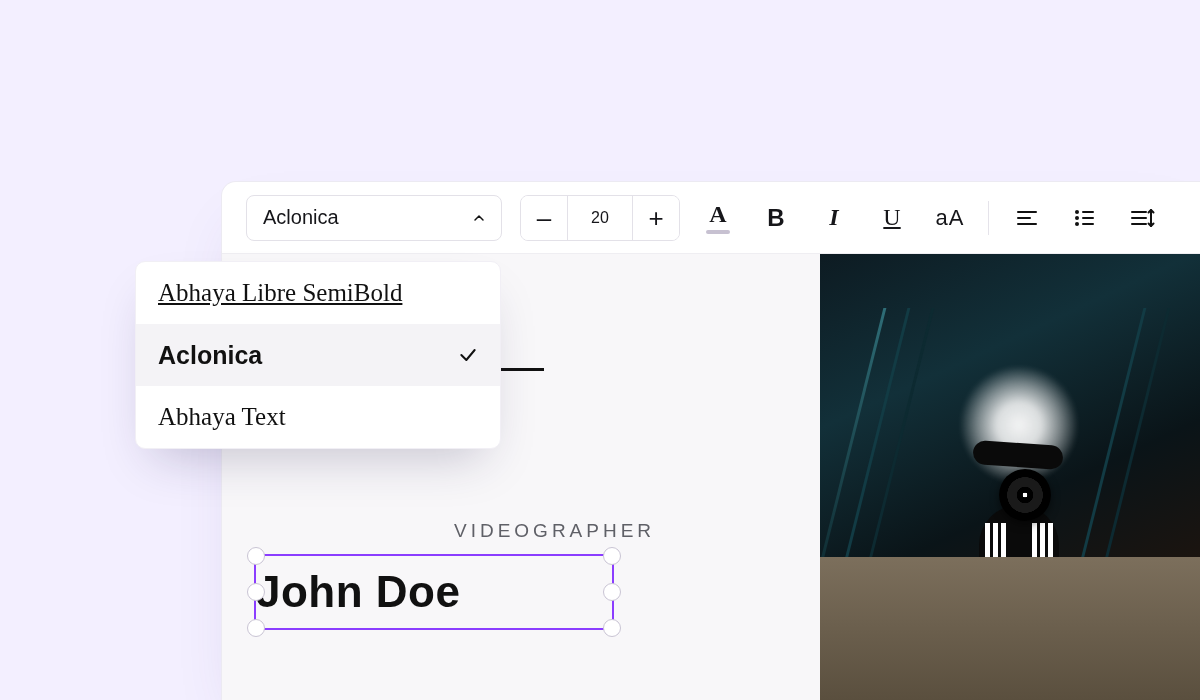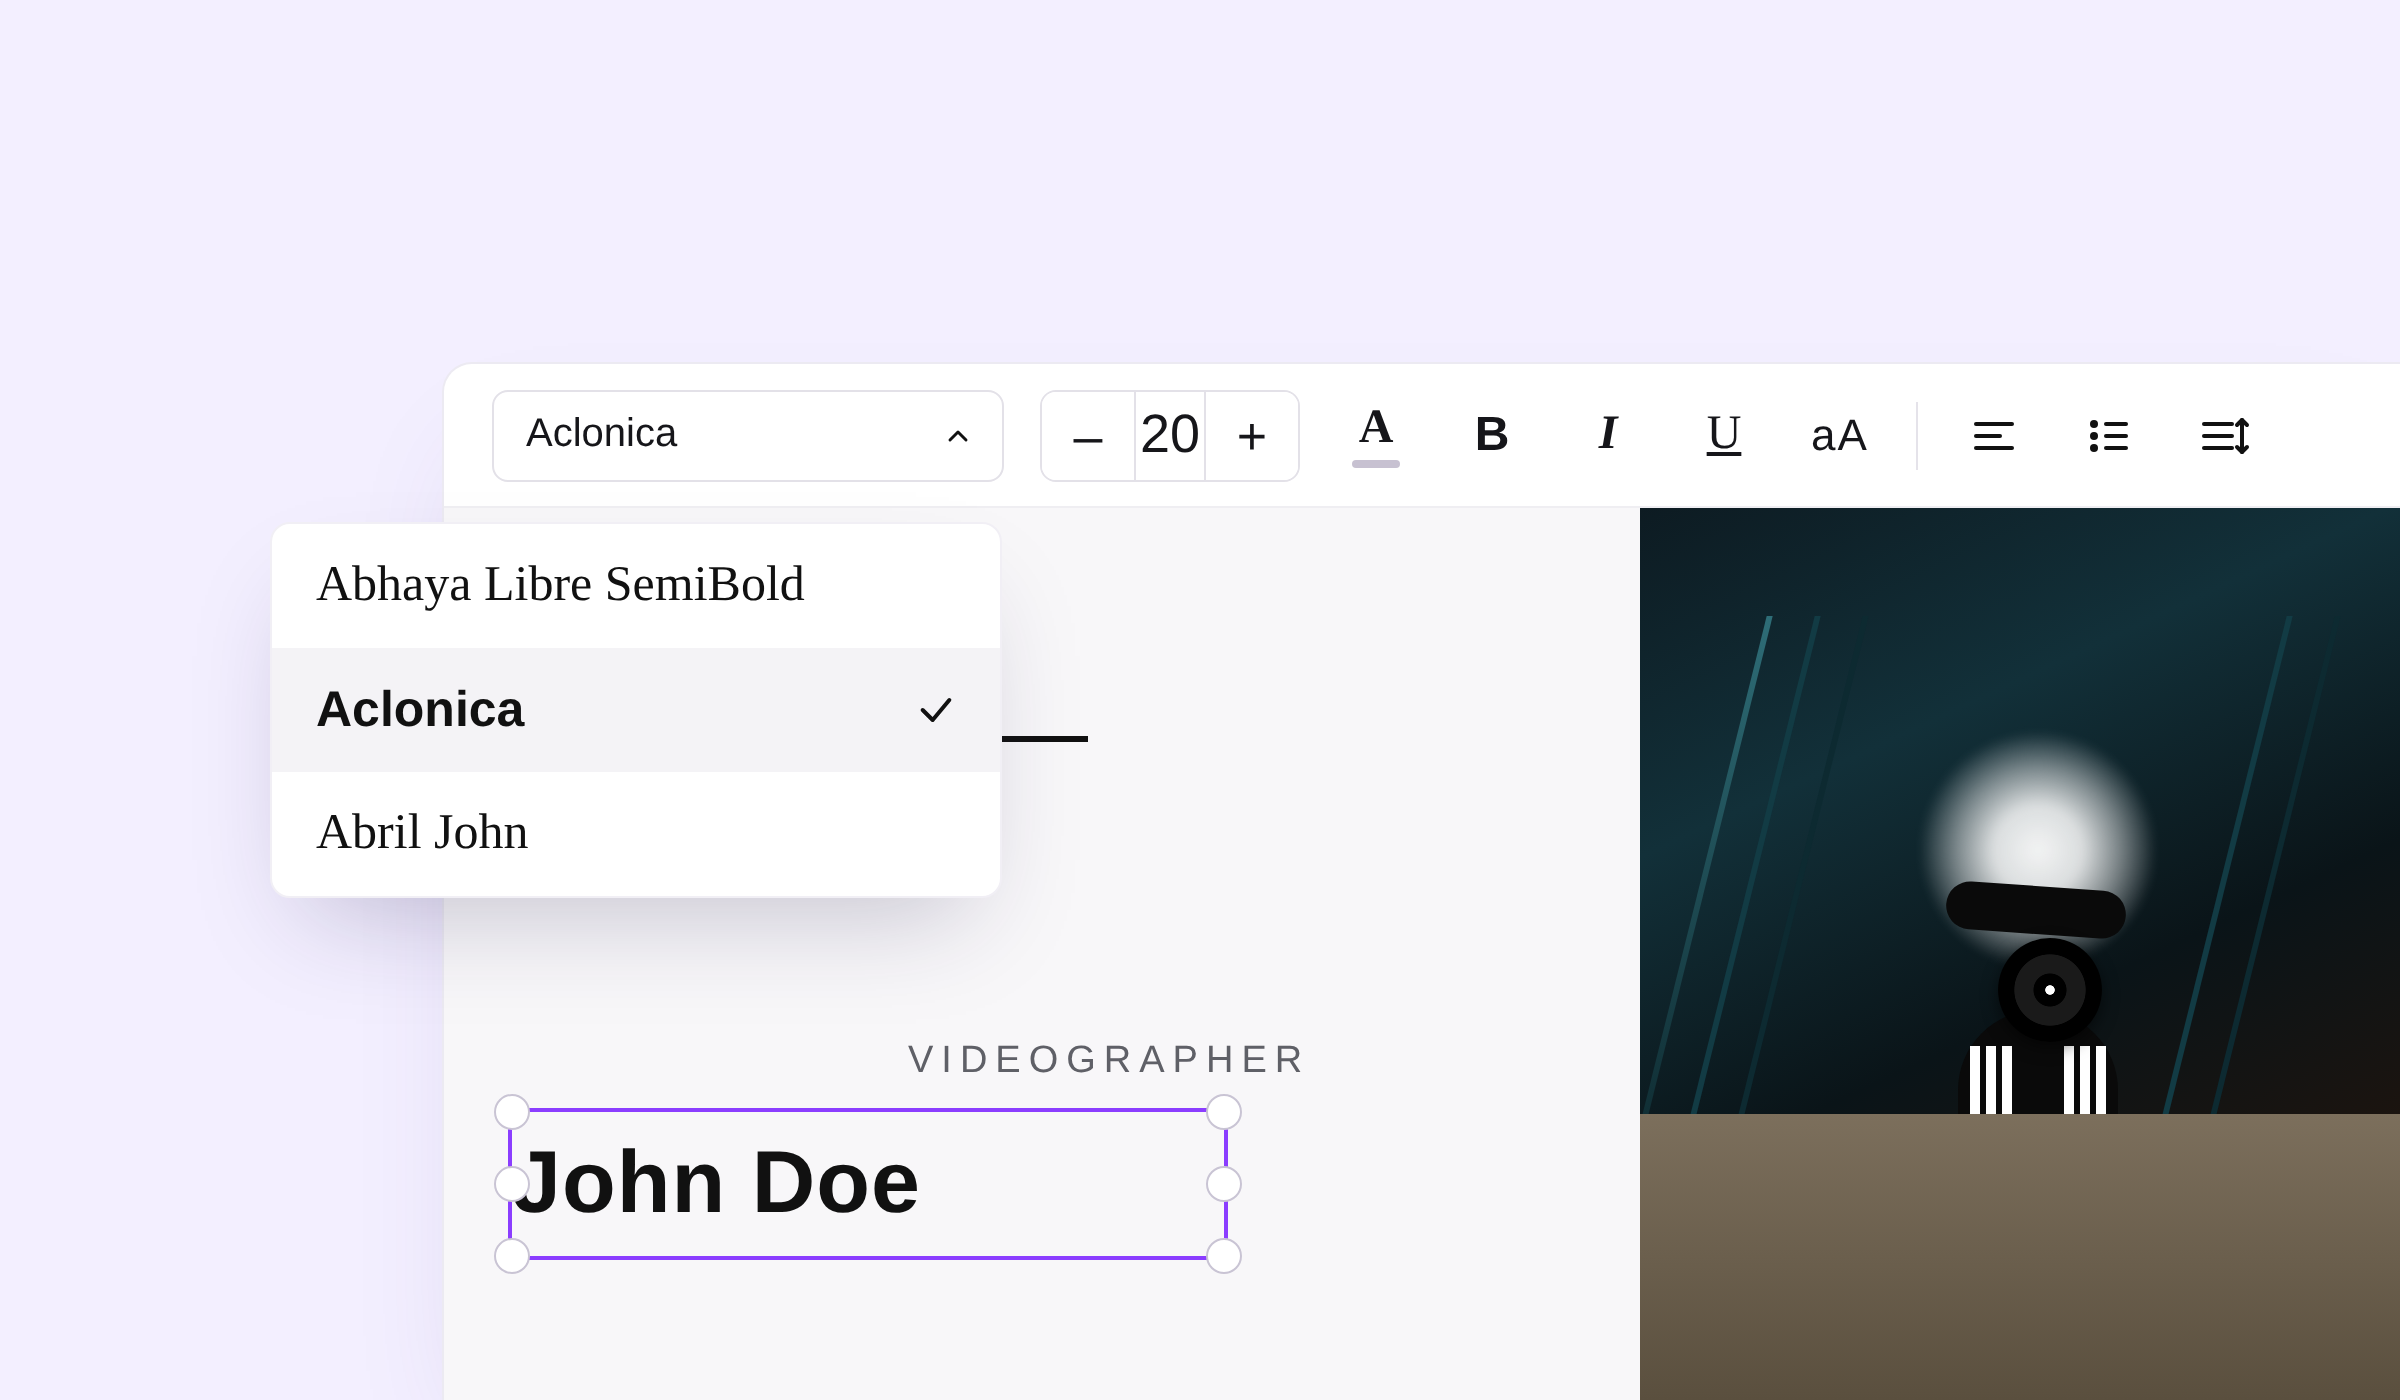--- a/index.html
+++ b/index.html
@@ -50,23 +50,23 @@
     height: 46px;
     border: 1px solid #e3e1e8; border-radius: 8px;
     overflow: hidden;
   }
   .size-stepper button {
     width: 46px; border: none; background: #fff; cursor: pointer;
     font-size: 26px; color: #16161a; line-height: 1;
     display: flex; align-items: center; justify-content: center;
   }
   .size-stepper .val {
-    width: 36px; display: flex; align-items: center; justify-content: center;
+    width: 66px; display: flex; align-items: center; justify-content: center;
     border-left: 1px solid #e3e1e8; border-right: 1px solid #e3e1e8;
-    font-size: 27px; color: #16161a;
+    font-size: 16px; color: #16161a;
   }
 
   .icon-btn {
     width: 40px; height: 40px;
     display: flex; align-items: center; justify-content: center;
     border-radius: 6px; cursor: pointer;
     color: #16161a;
   }
   .divider { width: 1px; height: 34px; background: #e5e3ea; }
 
@@ -180,30 +180,30 @@
   .font-popover .item.selected{ background:#f4f3f6; }
   .font-popover .check{ width:20px; height:20px; }
 
   svg{display:block;}
 </style>
 </head>
 <body>
 
 <div class="font-popover">
   <div class="item">
-    <span style="font-family:Georgia,'Times New Roman',serif;">Abhaya Libre SemiBold</span>
+    <span style="font-family:Georgia,'Times New Roman',serif;text-decoration:underline;">Abhaya Libre SemiBold</span>
   </div>
   <div class="item selected">
     <span style="font-weight:700;">Aclonica</span>
     <svg class="check" viewBox="0 0 24 24" fill="none" stroke="#111" stroke-width="2.4" stroke-linecap="round" stroke-linejoin="round">
         <polyline points="4 12 10 18 20 6"></polyline>
       </svg>
   </div>
   <div class="item">
-    <span style="font-family:Georgia,'Times New Roman',serif;">Abril John</span>
+    <span style="font-family:Georgia,'Times New Roman',serif;">Abhaya Text</span>
   </div>
 </div>
 
 <div class="editor">
 
   <div class="toolbar">
 
     <div class="font-select">
       <span>Aclonica</span>
       <svg class="chev" viewBox="0 0 24 24" fill="none" stroke="#111" stroke-width="2.2" stroke-linecap="round" stroke-linejoin="round">

